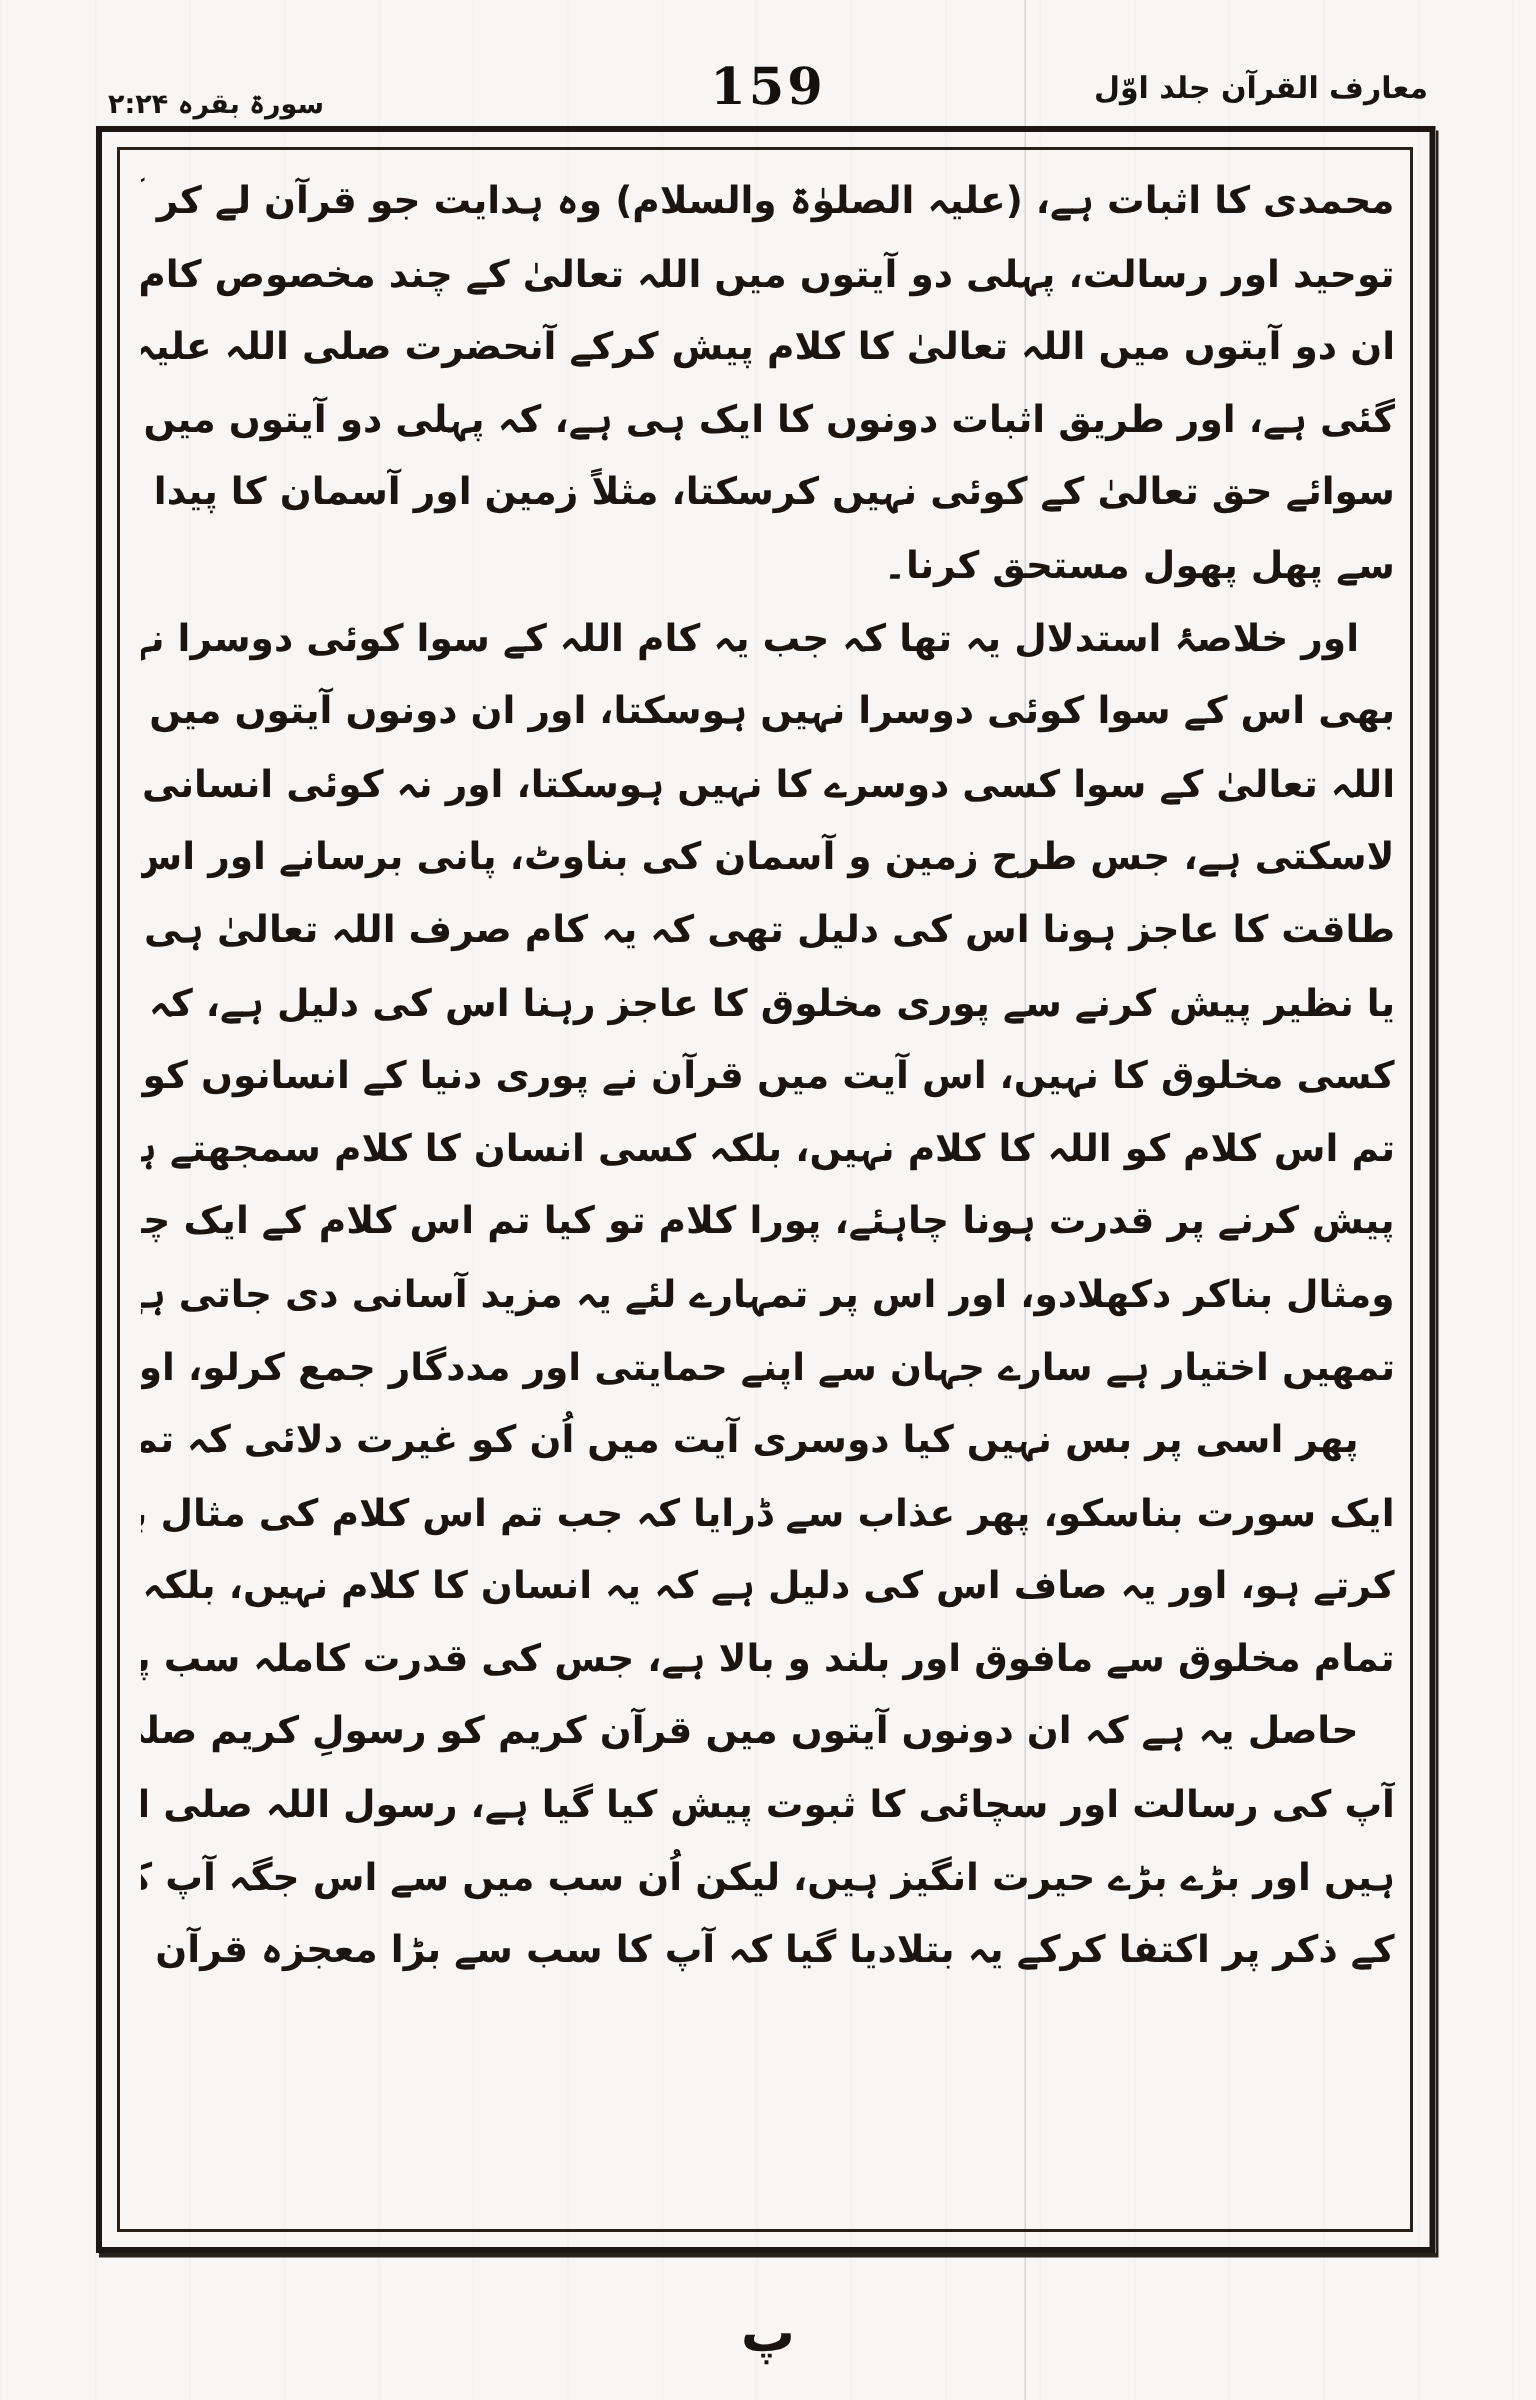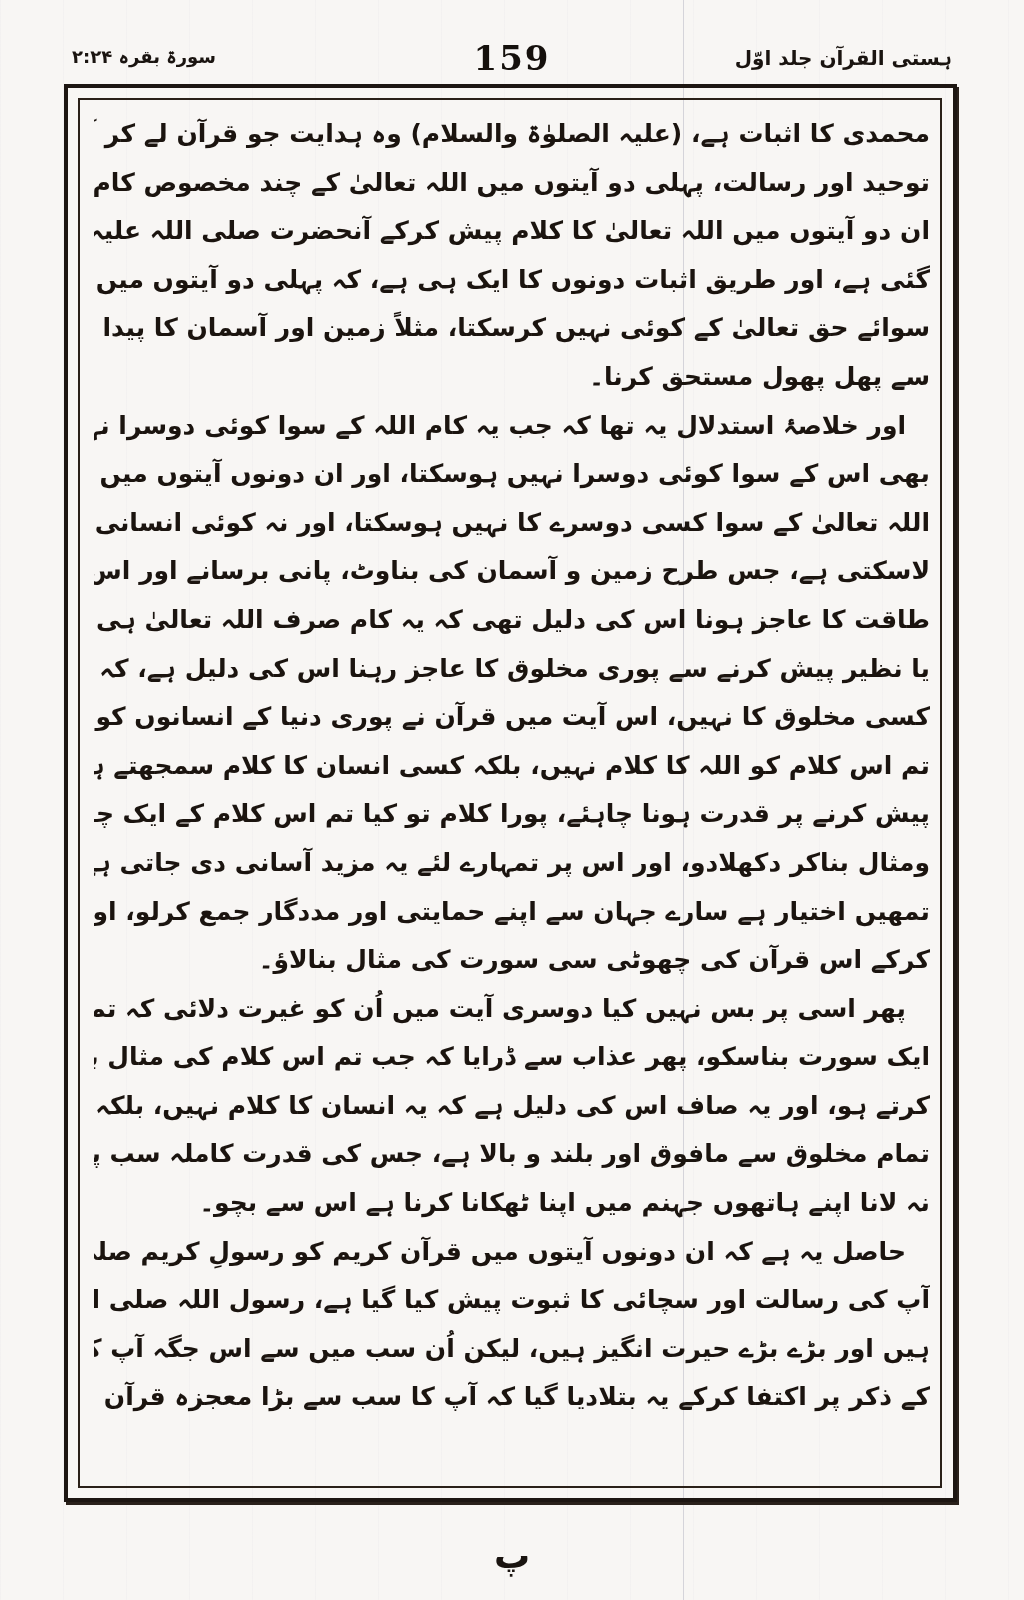--- a/index.html
+++ b/index.html
@@ -54,21 +54,21 @@
       top: -2px;
       font-size: 34px;
       font-weight: bold;
       letter-spacing: 2px;
       color: #15100c;
       font-family: "DejaVu Serif", serif;
     }
     .header-surah {
       position: absolute;
       left: 0;
-      top: 6px;
+      top: 18px;
       font-size: 18px;
       font-weight: bold;
       color: #1a1410;
     }
     .frame-outer {
       position: absolute;
       left: 64px;
       top: 84px;
       width: 893px;
       height: 1418px;
@@ -122,21 +122,21 @@
       direction: rtl;
     }
   </style>
 </head>
 <body>
 
 <div class="page">
   <div class="scan-line"></div>
 
   <div class="header">
-    <span class="header-book">ہستی القرآن جلد اوّل</span>
+    <span class="header-book">معارف القرآن جلد اوّل</span>
     <span class="header-page">159</span>
     <span class="header-surah">سورۃ بقرہ ۲:۲۴</span>
   </div>
 
   <div class="frame-outer"></div>
   <div class="frame-inner"></div>
 
   <div class="content" id="content">
     <div class="line">محمدی کا اثبات ہے، (علیہ الصلوٰۃ والسلام) وہ ہدایت جو قرآن لے کر آیا ہے اس کے دو عمود ہیں :</div>
     <div class="line">توحید اور رسالت، پہلی دو آیتوں میں اللہ تعالیٰ کے چند مخصوص کام ذکر کرکے توحید ثابت کی گئی تھی،</div>
@@ -148,26 +148,24 @@
     <div class="line">بھی اس کے سوا کوئی دوسرا نہیں ہوسکتا، اور ان دونوں آیتوں میں ایک ایسا کلام پیش کیا گیا ہے جو</div>
     <div class="line">اللہ تعالیٰ کے سوا کسی دوسرے کا نہیں ہوسکتا، اور نہ کوئی انسانی فرد یا جماعت اس کی مثال و نظیر</div>
     <div class="line">لاسکتی ہے، جس طرح زمین و آسمان کی بناوٹ، پانی برسانے اور اس سے پھل پھول نکالنے سے انسانی</div>
     <div class="line">طاقت کا عاجز ہونا اس کی دلیل تھی کہ یہ کام صرف اللہ تعالیٰ ہی کے ہیں، اسی طرح کلامِ الٰہی کا مثل</div>
     <div class="line">یا نظیر پیش کرنے سے پوری مخلوق کا عاجز رہنا اس کی دلیل ہے، کہ یہ کلام اللہ تعالیٰ ہی کا ہے،</div>
     <div class="line">کسی مخلوق کا نہیں، اس آیت میں قرآن نے پوری دنیا کے انسانوں کو خطاب کرکے چیلنج دیا ہے کہ اگر</div>
     <div class="line">تم اس کلام کو اللہ کا کلام نہیں، بلکہ کسی انسان کا کلام سمجھتے ہو تو تم بھی انسان ہو، تمھیں بھی ایسا کلام</div>
     <div class="line">پیش کرنے پر قدرت ہونا چاہئے، پورا کلام تو کیا تم اس کلام کے ایک چھوٹے سے ٹکڑے کی نظیر</div>
     <div class="line">ومثال بناکر دکھلادو، اور اس پر تمہارے لئے یہ مزید آسانی دی جاتی ہے کہ تنہا کوئی آدمی نہ بنا سکے تو</div>
     <div class="line">تمھیں اختیار ہے سارے جہان سے اپنے حمایتی اور مددگار جمع کرلو، اور ایک بین العالمی کانفرنس</div>
-    <div class="line last">کرکے اس قرآن کی چھوٹی سی سورت کی مثال بنالاؤ۔</div>
     <div class="line indent">پھر اسی پر بس نہیں کیا دوسری آیت میں اُن کو غیرت دلائی کہ تمھاری مجال نہیں کہ اس جیسی</div>
     <div class="line">ایک سورت بناسکو، پھر عذاب سے ڈرایا کہ جب تم اس کلام کی مثال بنانے سے اپنا عجز محسوس</div>
     <div class="line">کرتے ہو، اور یہ صاف اس کی دلیل ہے کہ یہ انسان کا کلام نہیں، بلکہ ایسی ہستی کا کلام ہے جو</div>
     <div class="line">تمام مخلوق سے مافوق اور بلند و بالا ہے، جس کی قدرت کاملہ سب پر حاوی ہے، تو پھر اس پر ایمان</div>
-    <div class="line last">نہ لانا اپنے ہاتھوں جہنم میں اپنا ٹھکانا کرنا ہے اس سے بچو۔</div>
     <div class="line indent">حاصل یہ ہے کہ ان دونوں آیتوں میں قرآن کریم کو رسولِ کریم صلی اللہ علیہ وسلم کا اعلیٰ معجزہ بتلا کر</div>
     <div class="line">آپ کی رسالت اور سچائی کا ثبوت پیش کیا گیا ہے، رسول اللہ صلی اللہ علیہ وسلم کے معجزات تو ہزاروں</div>
     <div class="line">ہیں اور بڑے بڑے حیرت انگیز ہیں، لیکن اُن سب میں سے اس جگہ آپ کے علمی معجزے یعنی قرآن</div>
     <div class="line">کے ذکر پر اکتفا کرکے یہ بتلادیا گیا کہ آپ کا سب سے بڑا معجزہ قرآن ہے، اور اس معجزہ کو انبیاء علیہم السلام</div>
   </div>
 
   <div class="footer-mark">پ</div>
 </div>
 
 </body></html>

